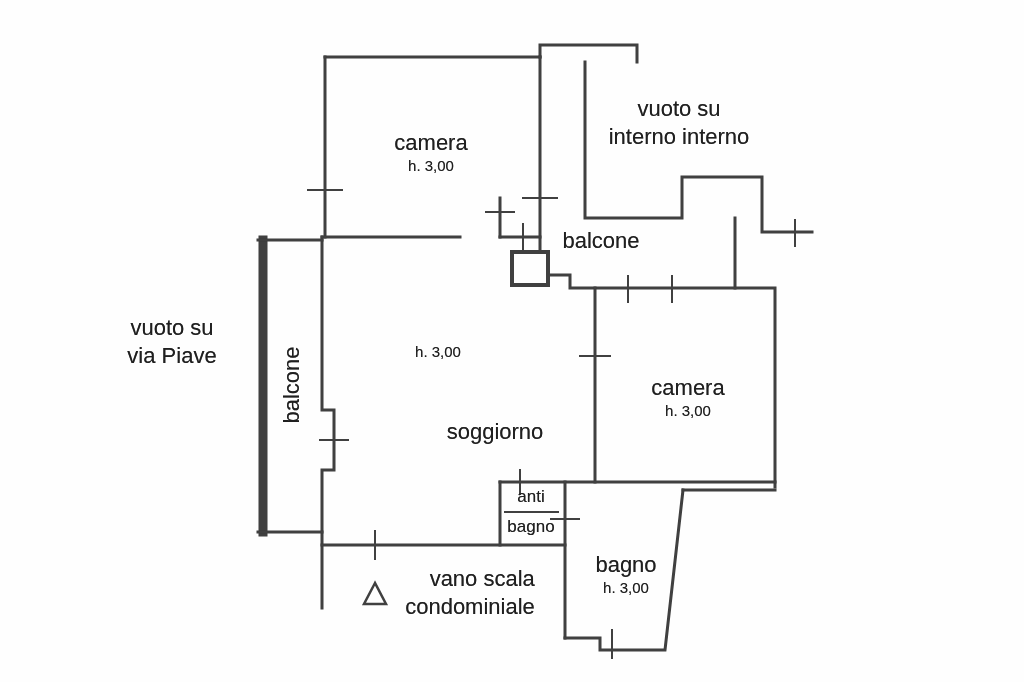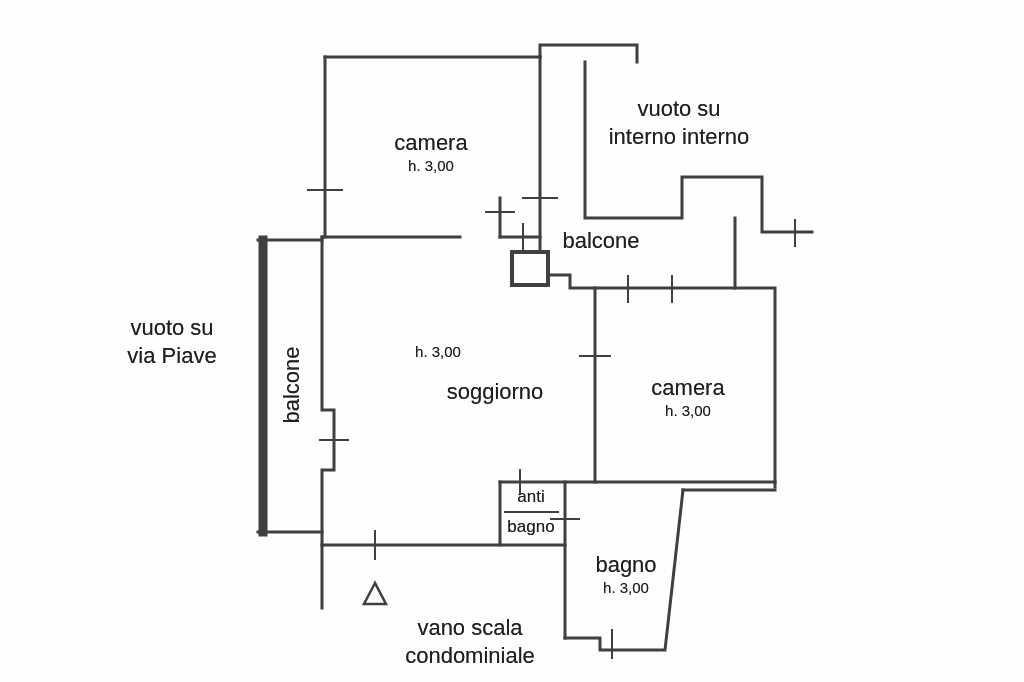--- a/index.html
+++ b/index.html
@@ -101,35 +101,35 @@
 
 
   <div class="lbl lbl-lg" style="left:172px; top:341px;">
     <div>vuoto su</div>
     <div>via Piave</div>
   </div>
 
   <div class="lbl lbl-lg vertical" style="left:292px; top:385px;">balcone</div>
 
   <div class="lbl lbl-sm" style="left:438px; top:352px;">h. 3,00</div>
-  <div class="lbl lbl-lg" style="left:495px; top:392px;">soggiorno</div>
+  <div class="lbl lbl-lg" style="left:495px; top:432px;">soggiorno</div>
 
   <div class="lbl" style="left:688px; top:397px;">
     <div class="lbl-lg">camera</div>
     <div class="sub">h. 3,00</div>
   </div>
 
   <div class="lbl lbl-xs" style="left:531px; top:512px;">
     <div>anti</div>
     <div>bagno</div>
   </div>
 
   <div class="lbl" style="left:626px; top:574px;">
     <div class="lbl-lg">bagno</div>
     <div class="sub">h. 3,00</div>
   </div>
 
-  <div class="lbl lbl-lg" style="left:470px; top:641px;">
+  <div class="lbl lbl-lg" style="left:470px; top:592px;text-align:right;">
     <div>vano scala</div>
     <div>condominiale</div>
   </div>
 
 </div>
 
 </body></html>

